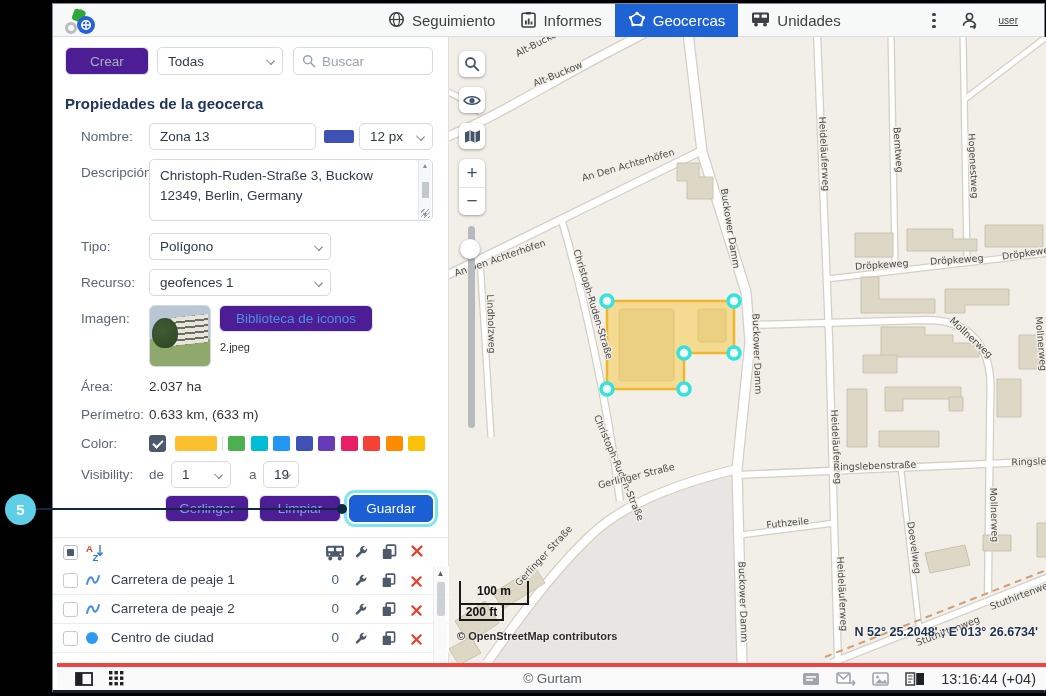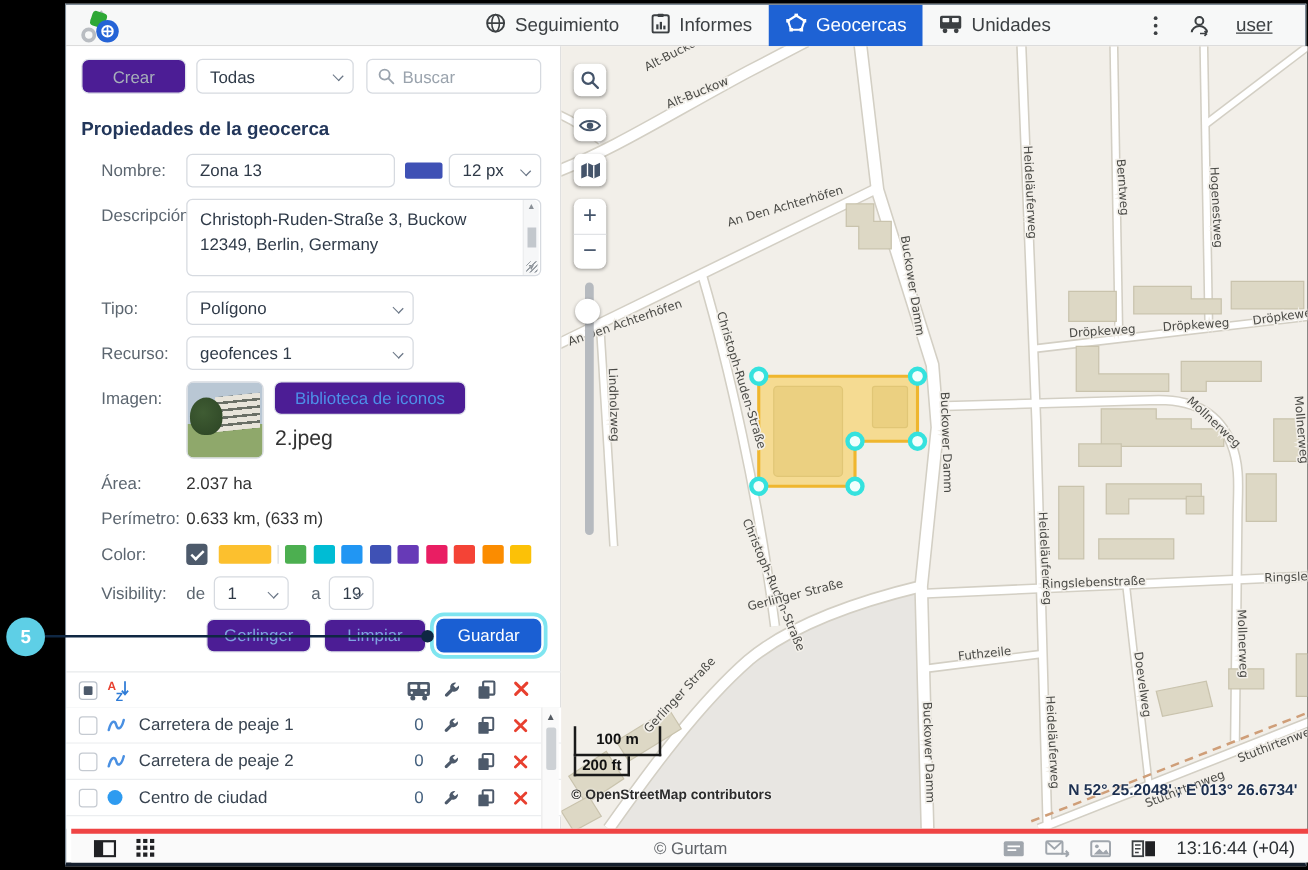--- a/index.html
+++ b/index.html
@@ -12,21 +12,21 @@
   .topbar { position:absolute; left:0; top:0; width:100%; height:33px; background:#f7f8f8;
             border-bottom:1px solid #dcdcdc; }
   .brand { position:absolute; left:10px; top:0; height:33px; display:flex; align-items:center; gap:8px; }
   .brand-title { font-size:21px; font-weight:bold; color:#2d2d2d; letter-spacing:-.5px; }
   .nav { position:absolute; left:322px; top:0; height:33px; display:flex; }
   .nav-item { display:flex; align-items:center; gap:7px; padding:0 13px; font-size:15px; color:#3c4043; cursor:pointer; }
   .nav-item.active { background:#1e62d4; color:#fff; }
   .nav-right { position:absolute; right:0; top:0; height:33px; display:flex; align-items:center; gap:20px; padding-right:26px; }
   .kebab { display:flex; flex-direction:column; gap:2.5px; padding:4px; }
   .kebab i { width:3.2px; height:3.2px; border-radius:50%; background:#3c4043; }
-  .user-label { font-size:15px; color:#3c4043;text-decoration:underline; }
+  .user-label { font-size:10px; color:#3c4043;text-decoration:underline; }
 
   
   .panel { position:absolute; left:0; top:33px; width:396px; height:626px; background:#fff;
            border-right:1px solid #e0e0e0; }
   .btn { border:1px solid #dfe3ea; border-radius:6px; background:#4c1d95; font-size:13.5px;
          display:flex; align-items:center; justify-content:center; cursor:pointer; }
   .field, .select { border:1px solid #d6dae0; border-radius:5px; background:#fff; font-size:13.5px;
            color:#2f3a48; display:flex; align-items:center; padding:0 10px; position:absolute; height:27px; }
   .select { padding-right:24px; }
   .chev { position:absolute; right:8px; top:11px; width:7px; height:7px; border-right:1.6px solid #6a7686;
@@ -54,21 +54,21 @@
   .ta-grip { position:absolute; left:368px; top:172px; width:9px; height:9px;
              background:repeating-linear-gradient(135deg, transparent 0 2px, #9aa0a6 2px 3px); }
 
   .thumb-img { position:absolute; left:96px; top:268px; width:62px; height:62px; border:1px solid #d6dae0;
                border-radius:6px; overflow:hidden; background:linear-gradient(#b9c7d4 0 55%, #8fa86b 55% 100%); }
   .thumb-bld { position:absolute; left:22px; top:10px; width:36px; height:28px;
                background:repeating-linear-gradient(#e8e4da 0 4px, #6a6f66 4px 6px); transform:skewY(-6deg); }
   .thumb-tree { position:absolute; left:2px; top:12px; width:26px; height:30px; border-radius:50% 50% 45% 45%;
                 background:radial-gradient(circle at 40% 40%, #3f5c33, #2c4424); }
   .lib-btn { position:absolute; left:166px; top:268px; width:154px; height:27px; color:#4d8fe8; }
-  .img-filename { position:absolute; left:167px; top:304px; font-size:17px; color:#333; }
+  .img-filename { position:absolute; left:167px; top:304px; font-size:11px; color:#333; }
 
   .color-cb { position:absolute; left:96px; top:398px; width:17px; height:17px; background:#4d5a6b; border-radius:3px;
               display:flex; align-items:center; justify-content:center; }
   .palette { position:absolute; left:122px; top:399px; display:flex; align-items:center; }
   .sw-selected { width:42px; height:15px; border-radius:2px; margin-right:5px; }
   .pal-divider { width:1px; height:15px; background:#d9dde2; margin-right:5px; }
   .sw { width:17px; height:15px; border-radius:2px; margin-right:5.5px; }
 
   .actions-line { position:absolute; top:458px; height:27px; }
   .btn-ghost { color:#7fa3df; }

